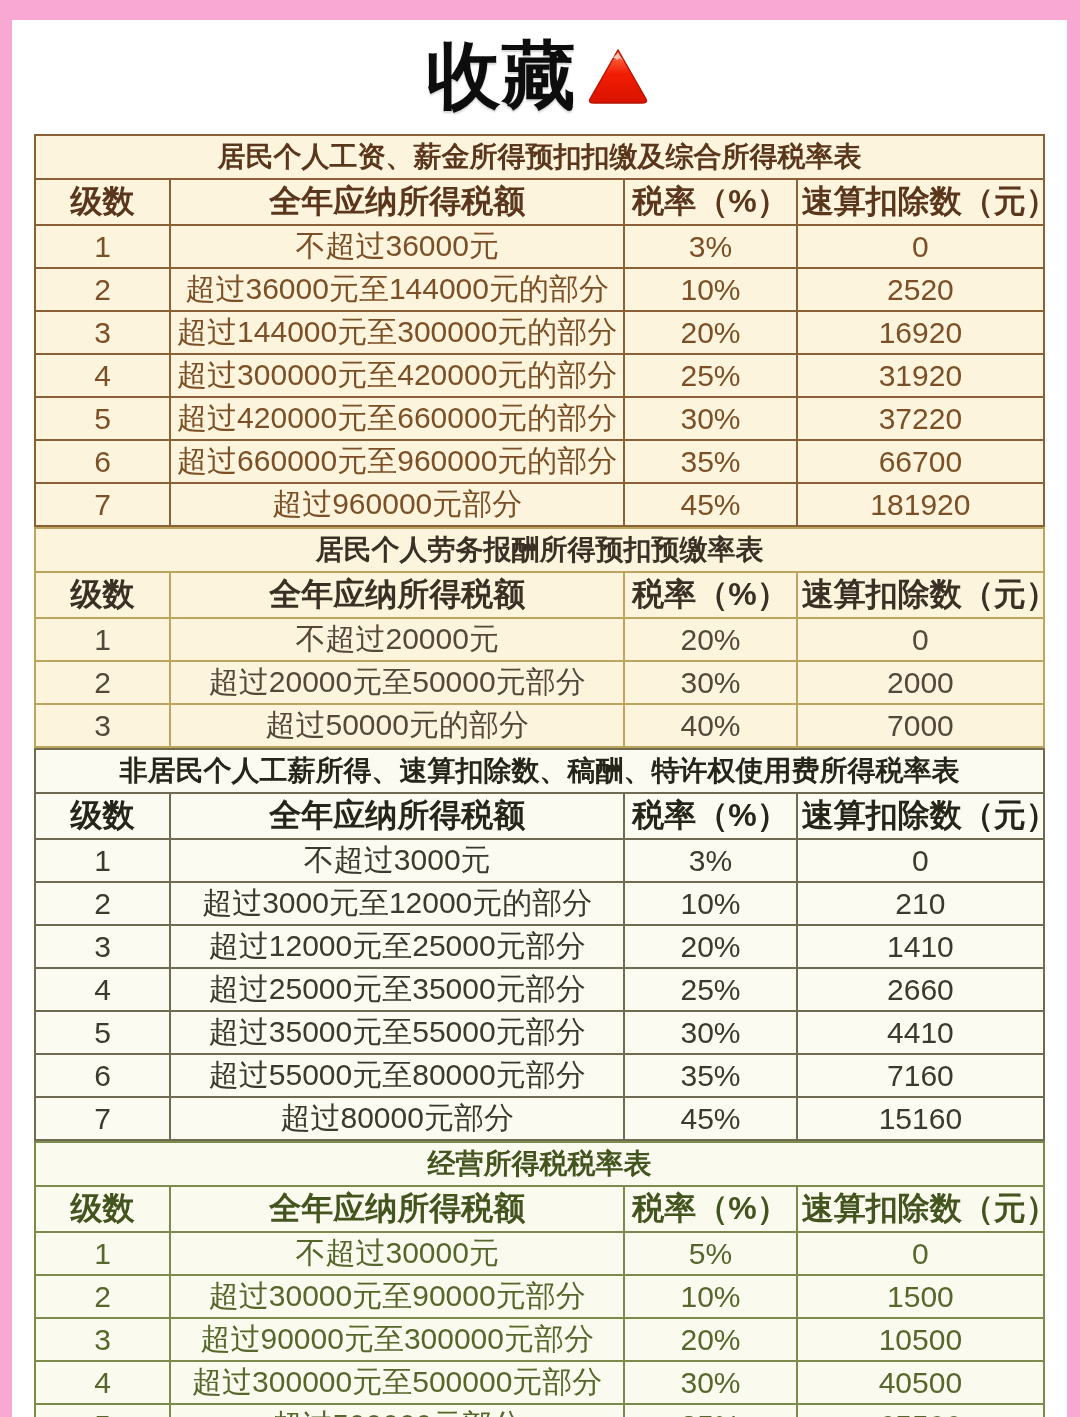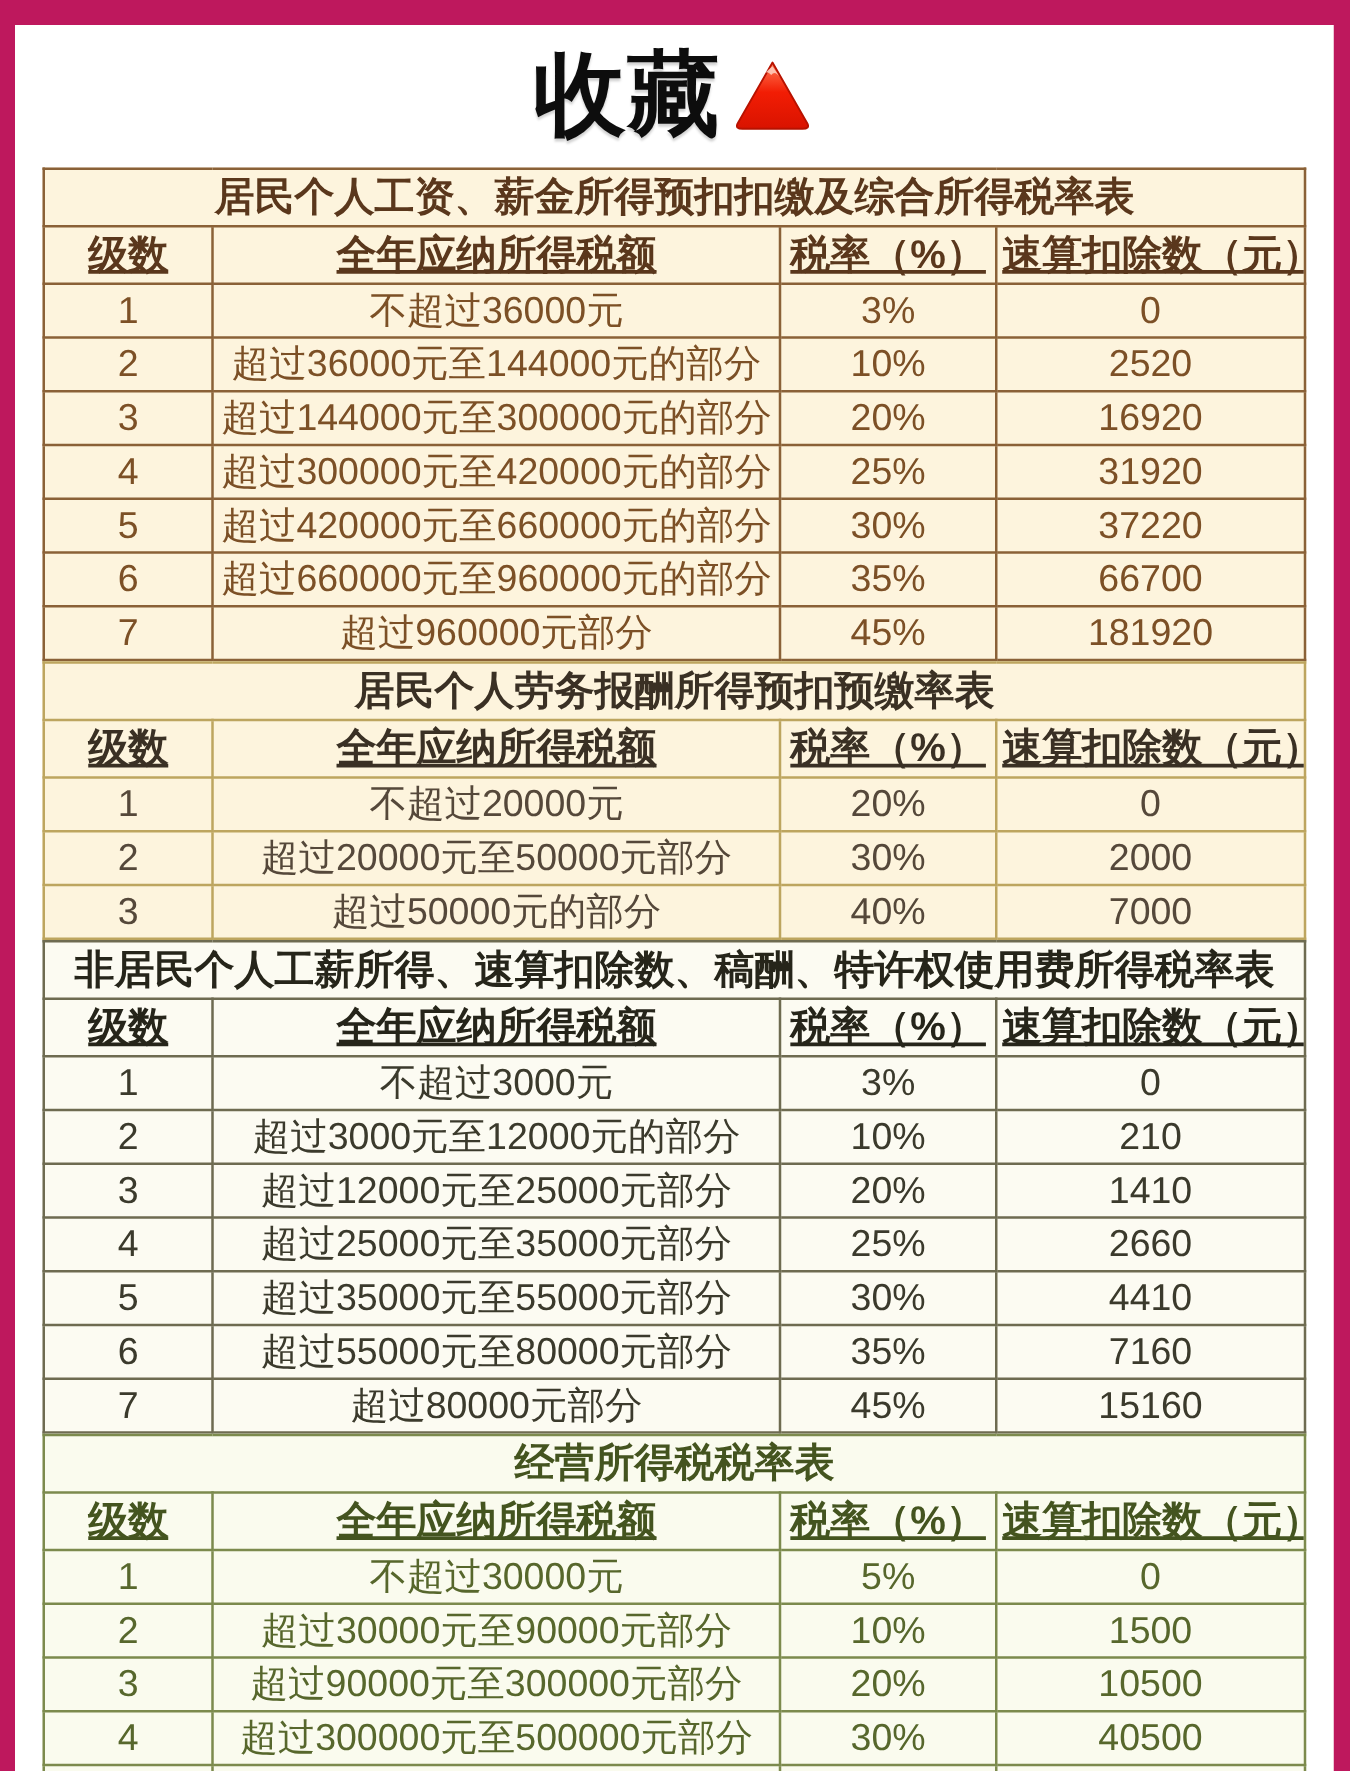--- a/index.html
+++ b/index.html
@@ -3,21 +3,21 @@
 <meta charset="utf-8">
 <style>
   html,body{margin:0;padding:0;}
   body{
     width:1080px;height:1417px;
     background:#3ea1f6;
     overflow:hidden;
     font-family:"Liberation Sans","DejaVu Sans",sans-serif;
     -webkit-font-smoothing:antialiased;
   }
-  .frame{position:relative;width:1080px;height:1417px;background:#be185d;}
+  .frame{position:relative;width:1080px;height:1417px;background:#f9a8d4;}
   .panel{
     position:absolute;left:12px;top:20px;right:13px;bottom:0;
     background:#ffffff;
   }
   
   .title-band{
     height:112px;
     display:flex;align-items:center;justify-content:center;
     gap:6px;
     user-select:none;
@@ -41,28 +41,27 @@
   table.taxtbl td,table.taxtbl th{
     border:2px solid var(--bd);
     text-align:center;
     vertical-align:middle;
     padding:0 4px;
     overflow:hidden;
     white-space:nowrap;
   }
   td.section-title{
     height:42px;
-    font-size:32px;font-weight:700;
+    font-size:28px;font-weight:700;
     color:var(--head);
   }
   table.taxtbl th{
     height:44px;
     font-size:32px;font-weight:700;
     color:var(--head);
-    text-decoration:underline;
   }
   table.taxtbl td.cell{
     height:40px;
     font-size:30px;font-weight:400;
     color:var(--txt);
   }
   col.c-level{width:13.4%;}
   col.c-amount{width:45.0%;}
   col.c-rate{width:17.1%;}
   col.c-deduct{width:24.5%;}

